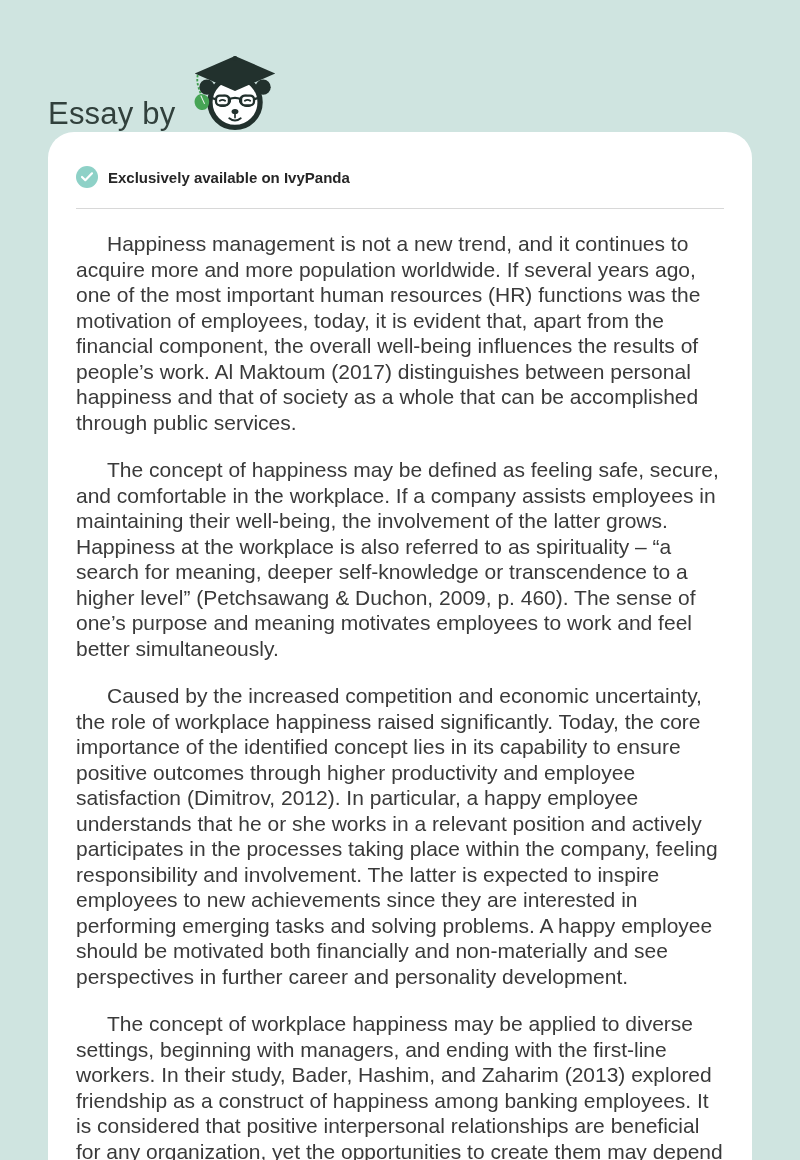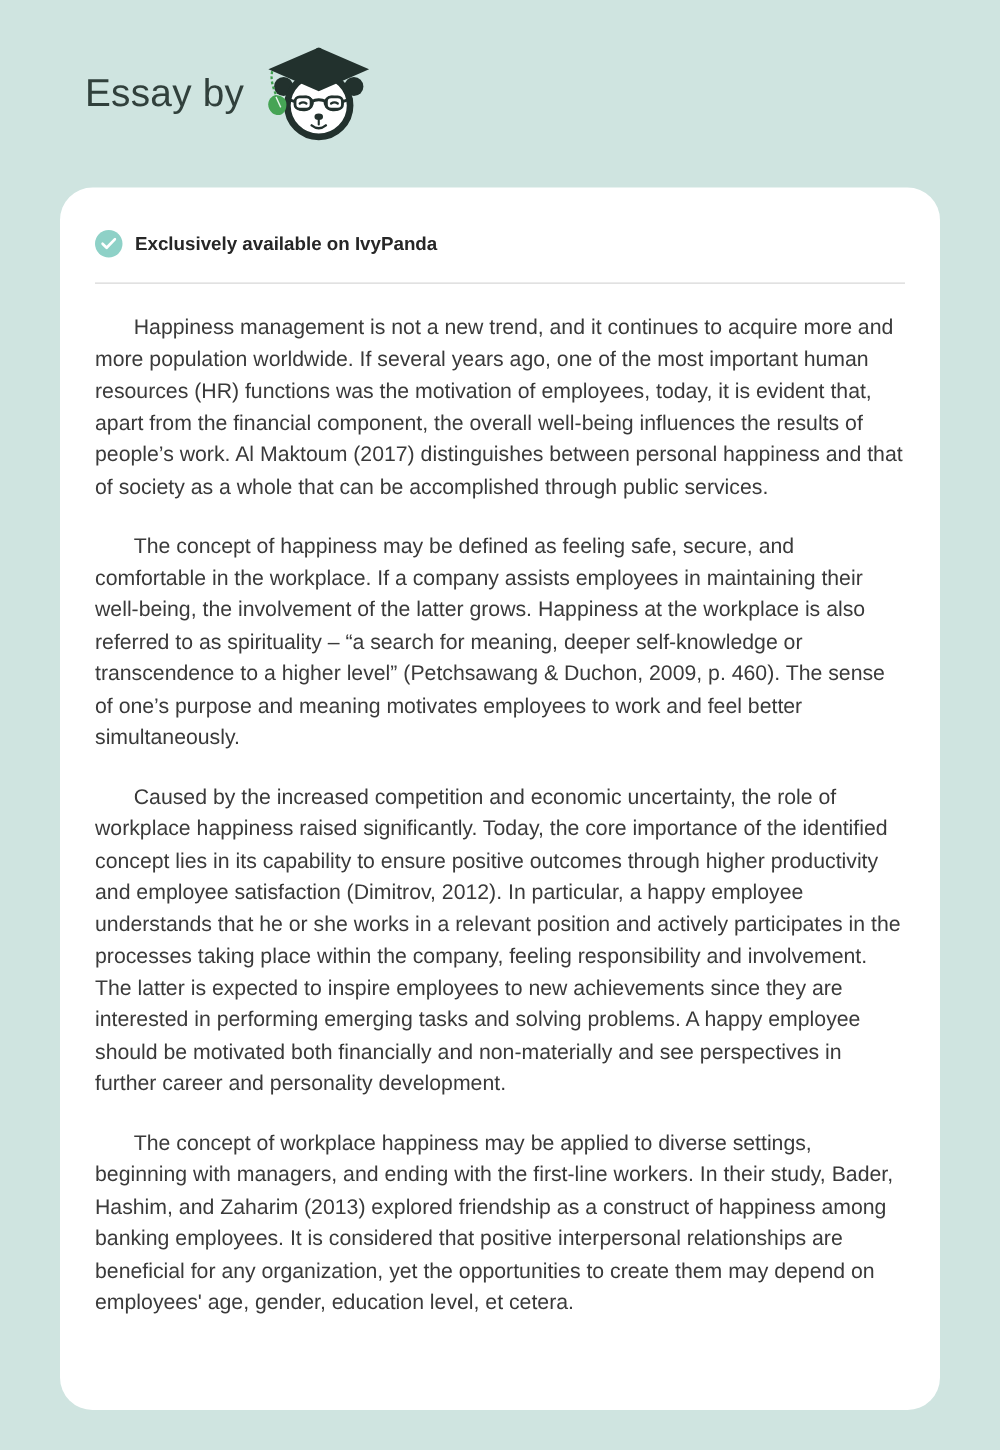--- a/index.html
+++ b/index.html
@@ -6,26 +6,25 @@
     margin: 0;
     padding: 0;
   }
   body {
     width: 800px;
     min-height: 1160px;
     background: #cfe4e0;
     font-family: "Liberation Sans", sans-serif;
   }
   .page-header {
-    height: 150px;
+    height: 132px;
     display: flex;
-    align-items: center;
+    align-items: flex-end;
     padding-left: 48px;
     box-sizing: border-box;
-    margin-left: 20px;
   }
   .essay-by {
     font-size: 31px;
     color: #31403c;
     letter-spacing: 0.2px;
   }
   .logo-wrap {
     margin: 2px 8px 0 18px;
     display: flex;
     align-items: center;
@@ -81,21 +80,21 @@
     font-size: 15px;
     font-weight: 700;
     color: #262626;
   }
   .divider {
     border: none;
     border-top: 1px solid #d8d8d8;
     margin: 0 0 4px 0;
   }
   .content p {
-    font-size: 17px;
+    font-size: 21px;
     line-height: 25.5px;
     color: #3a3a3a;
     margin: 22px 0 0 0;
     text-indent: 31px;
   }
   .section-heading {
     font-size: 27px;
     font-weight: 700;
     color: #1f1f1f;
     letter-spacing: -0.2px;

